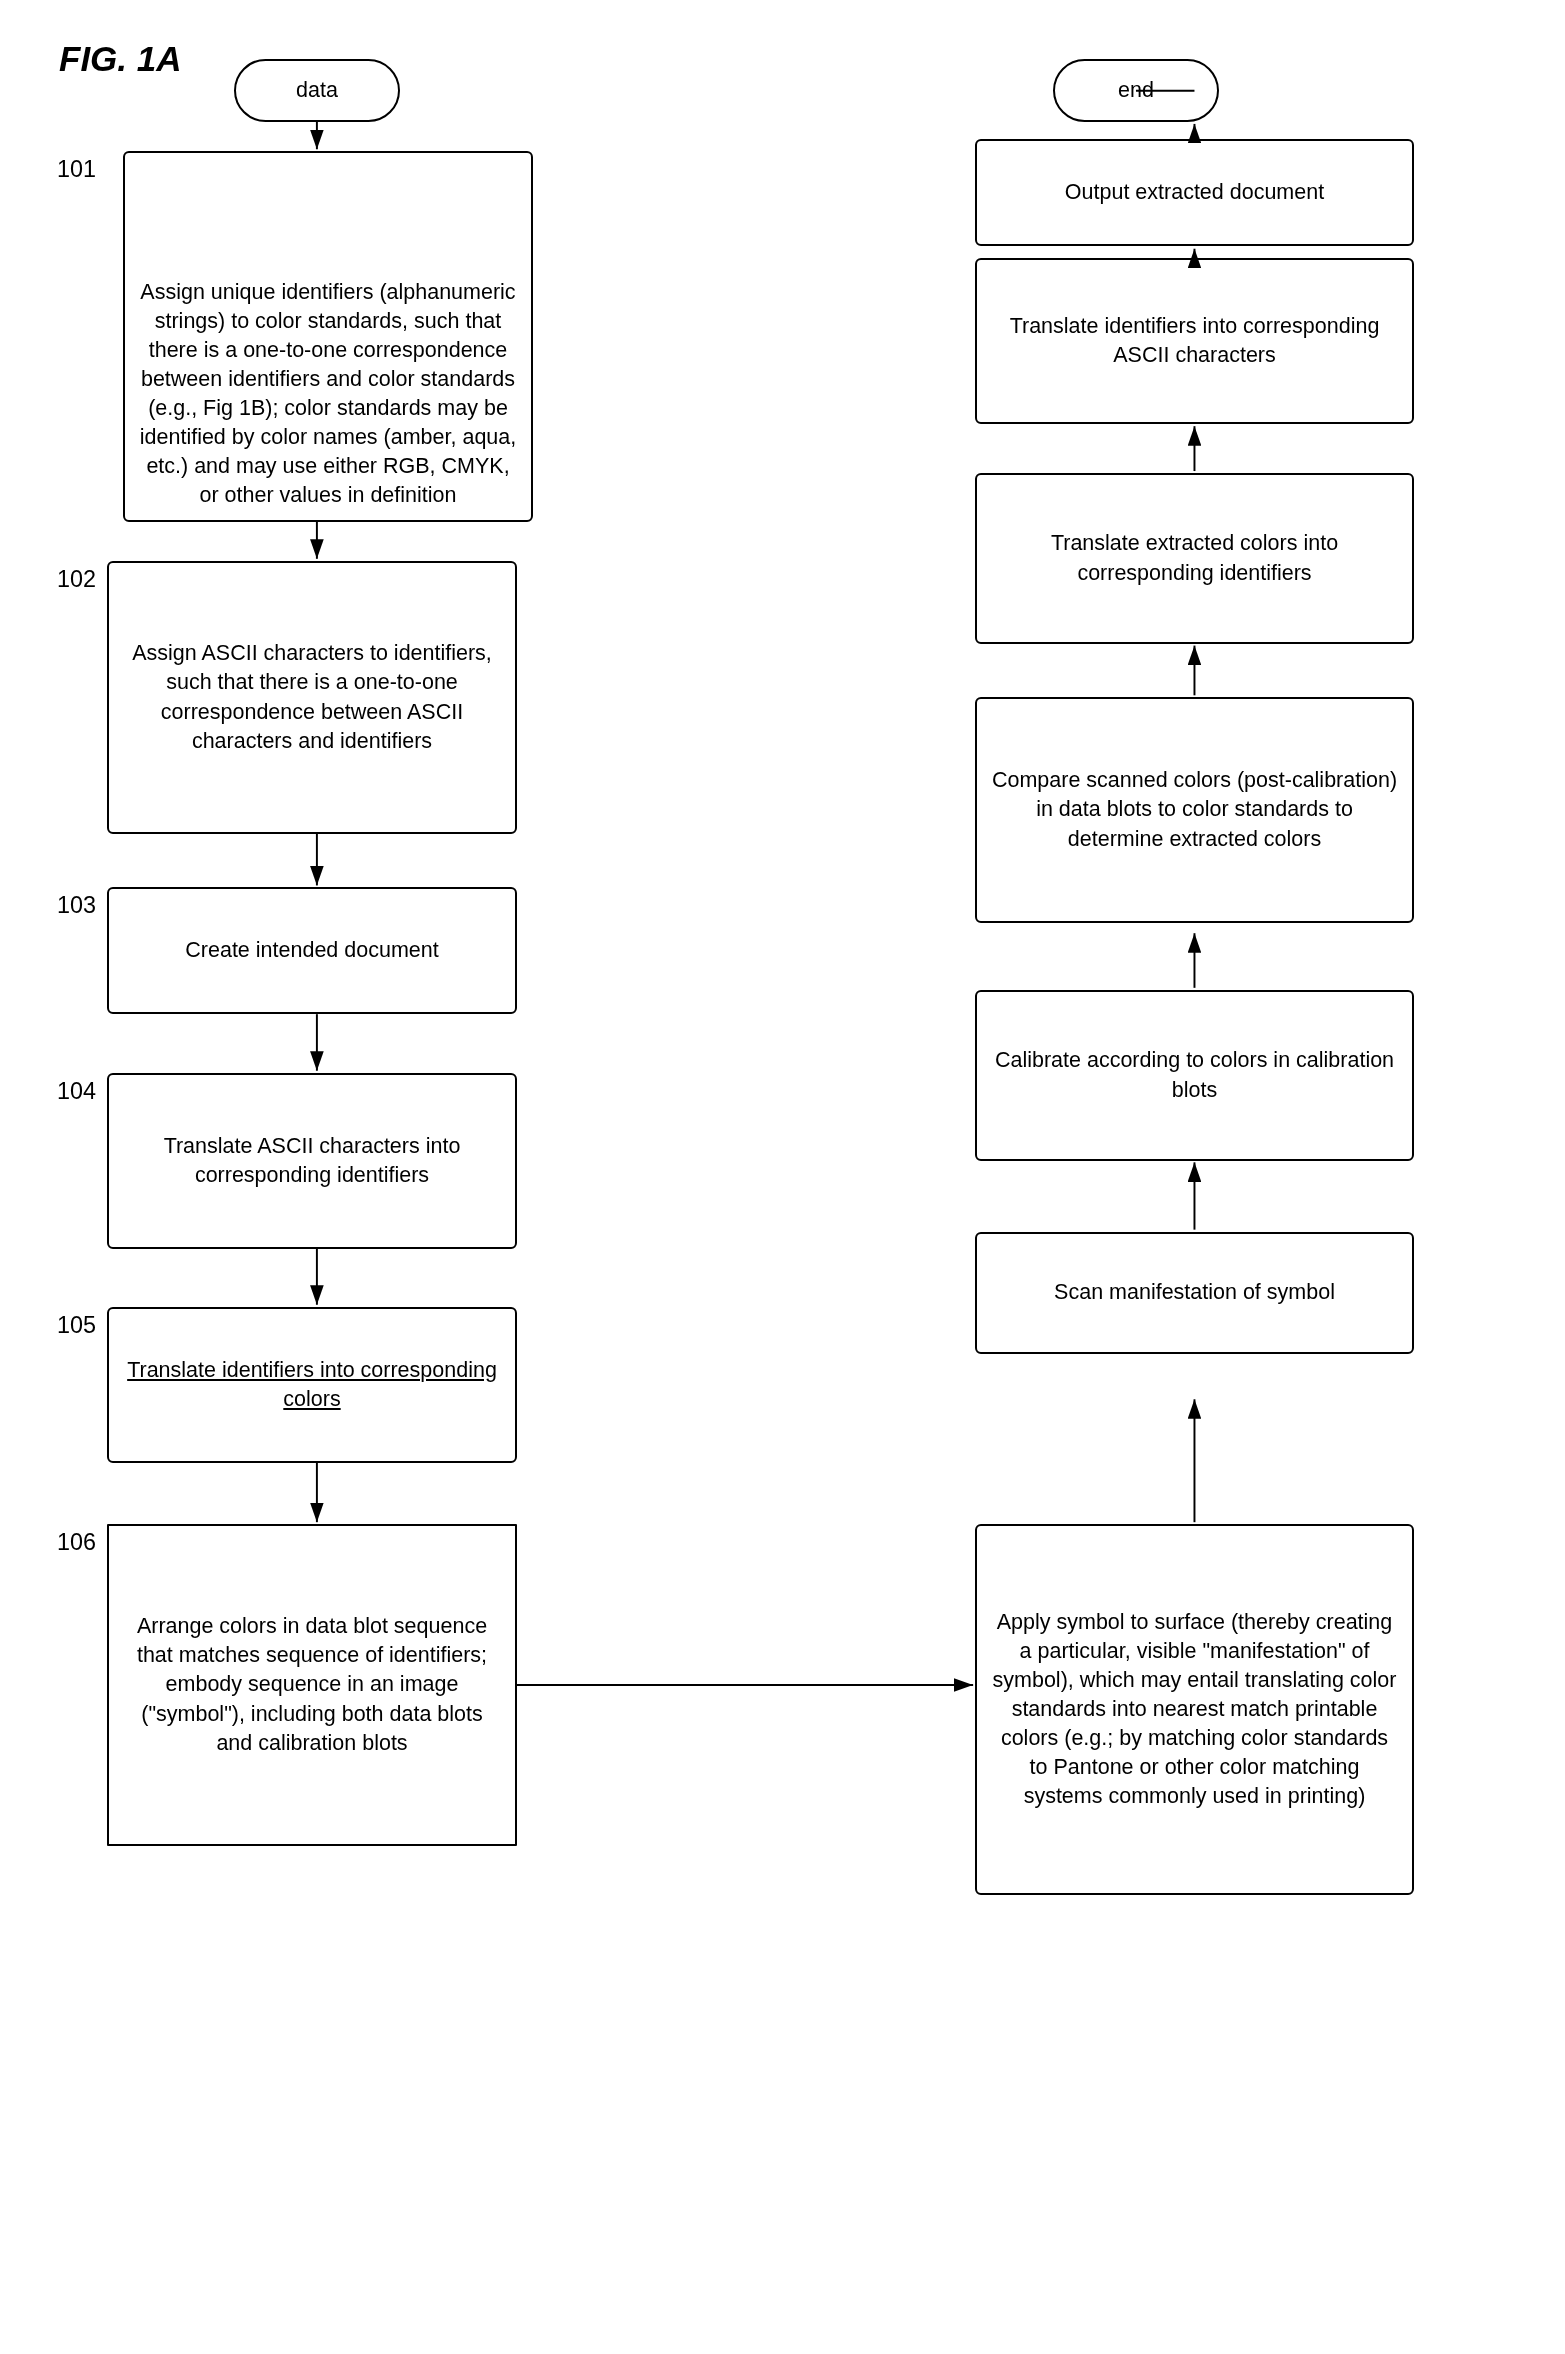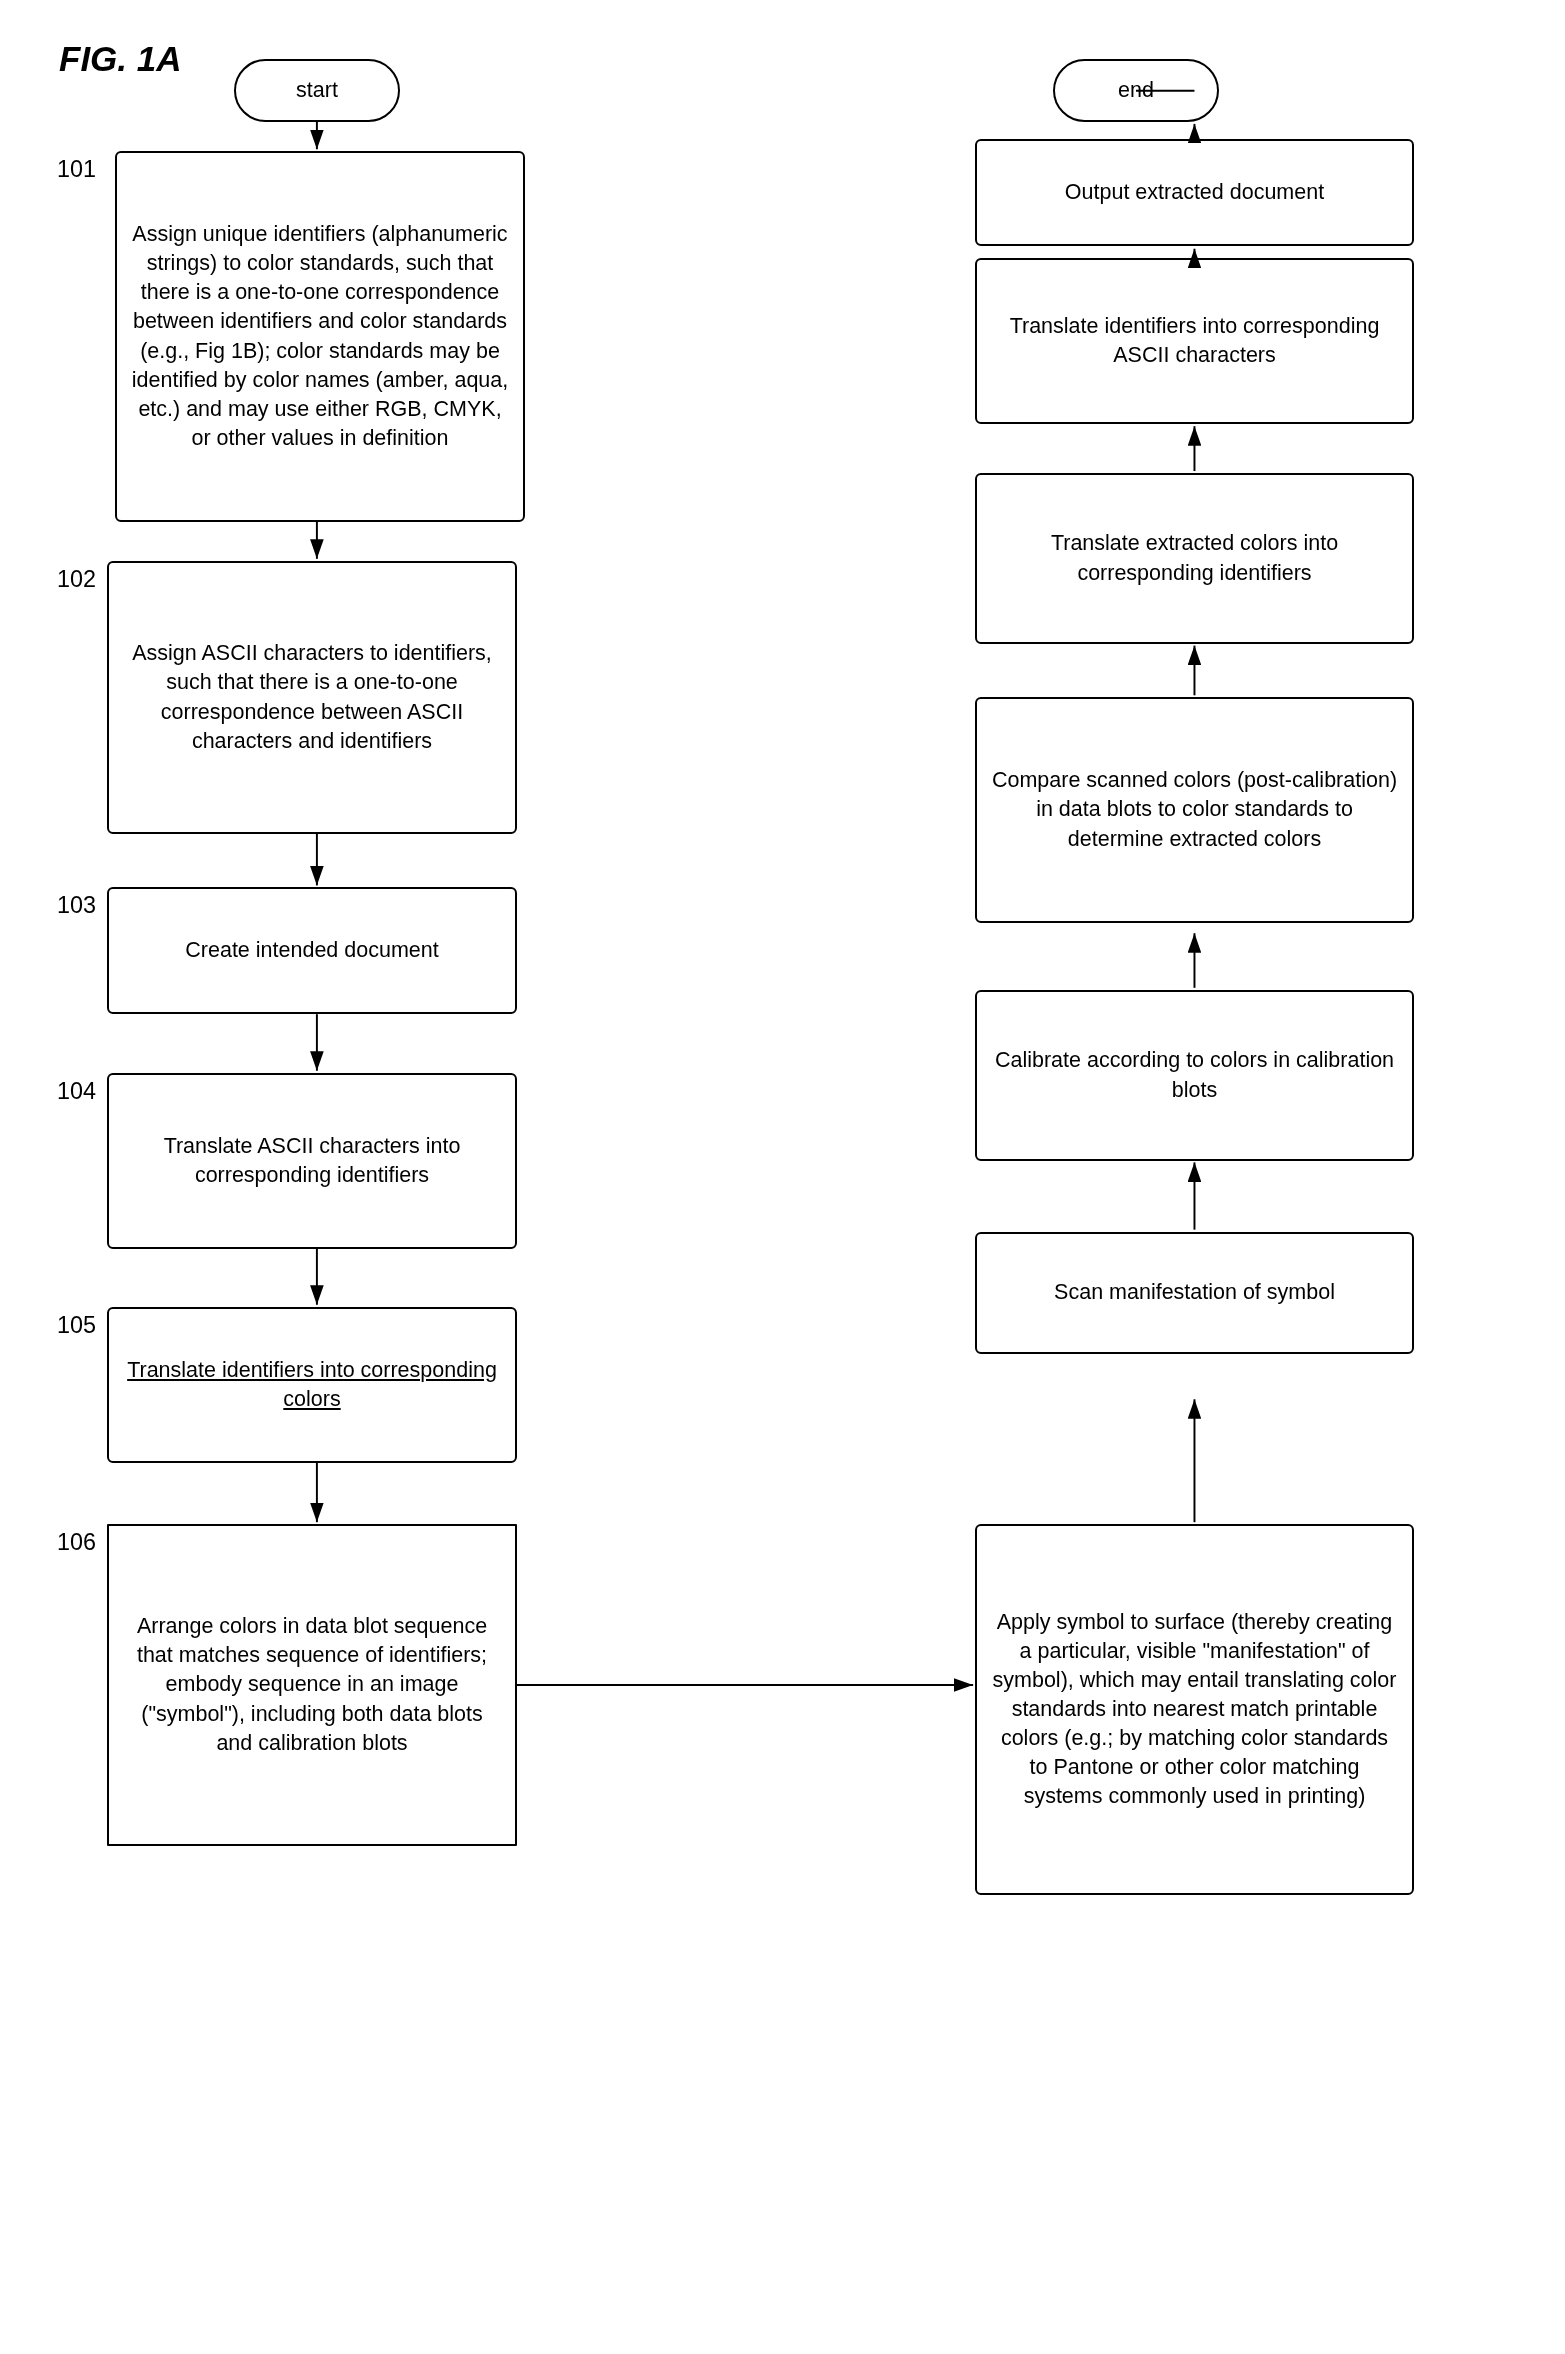--- a/index.html
+++ b/index.html
@@ -66,29 +66,29 @@
     }
   </style>
 </head>
 <body>
 
 <div class="flowchart">
 
   <div class="page-title">FIG. 1A</div>
 
   <div class="box box-rounded" style="left:234px; top:59px; width:166px; height:63px;">
-    <span>start</span>
+    <span>data</span>
   </div>
 
   <div class="box box-rounded" style="left:1053px; top:59px; width:166px; height:63px;">
     <span>end</span>
   </div>
 
   <div class="label" style="left:57px; top:156px;">101</div>
-  <div class="box" style="left:115px; top:151px; width:410px; height:371px; border-radius:5.9px;">
+  <div class="box" style="left:123px; top:151px; width:410px; height:371px; border-radius:5.9px;align-items:flex-end;">
     <span>Assign unique identifiers (alphanumeric strings) to color standards, such that there is a one-to-one correspondence between identifiers and color standards (e.g., Fig 1B); color standards may be identified by color names (amber, aqua, etc.) and may use either RGB, CMYK, or other values in definition</span>
   </div>
 
   <div class="label" style="left:57px; top:566px;">102</div>
   <div class="box" style="left:107px; top:561px; width:410px; height:273px; border-radius:5.9px;">
     <span>Assign ASCII characters to identifiers, such that there is a one-to-one correspondence between ASCII characters and identifiers</span>
   </div>
 
   <div class="label" style="left:57px; top:892px;">103</div>
   <div class="box" style="left:107px; top:887px; width:410px; height:127px; border-radius:5.9px;">

